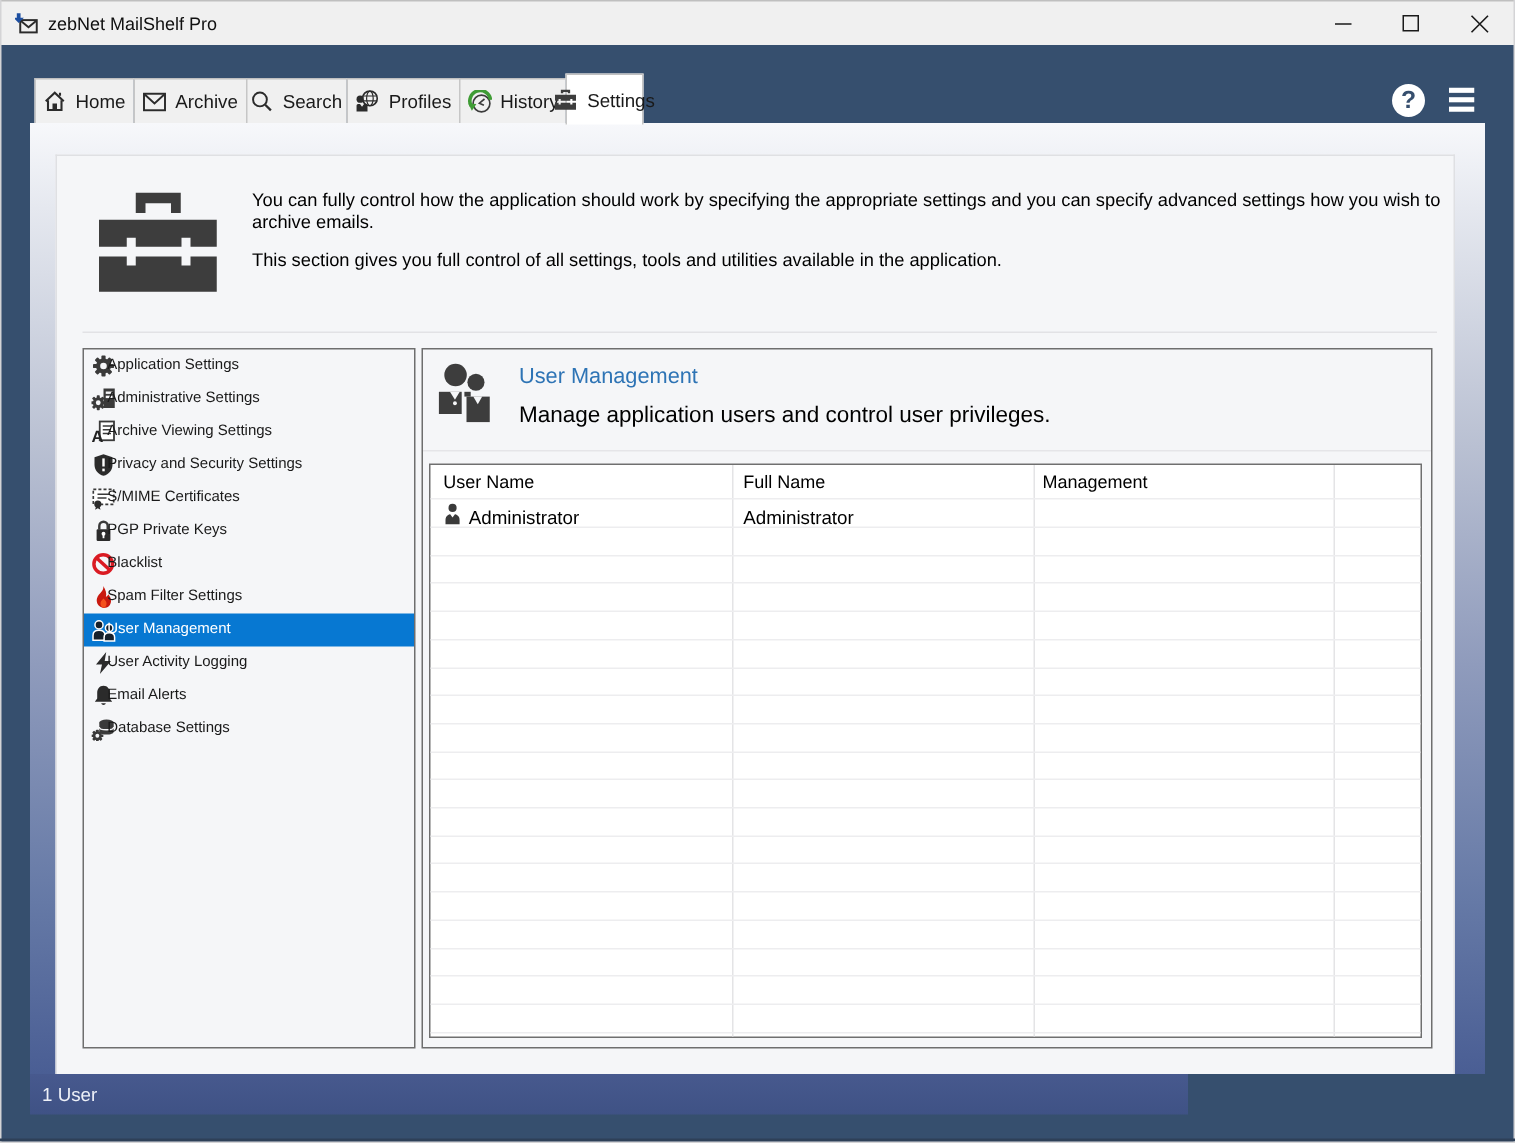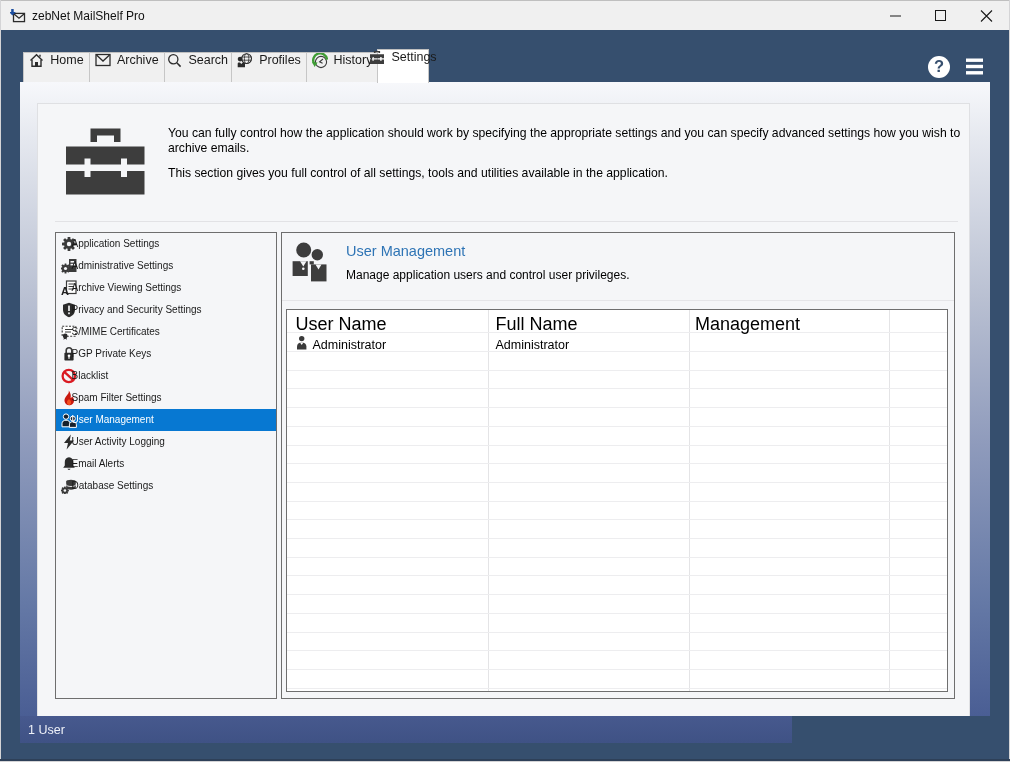--- a/index.html
+++ b/index.html
@@ -6,21 +6,21 @@
   html,body { width:1010px; height:762px; overflow:hidden; }
   body { font-family:"Liberation Sans", sans-serif; }
   #win { position:relative; width:1010px; height:762px; background:#364f6e; overflow:hidden; }
   .abs { position:absolute; }
 
   
   #titlebar { position:absolute; left:0; top:0; width:1010px; height:30px; background:#f0f0f0; border-top:1px solid #bfbfbf; }
   #title-text { position:absolute; left:32px; top:8px; font-size:12px; color:#101010; }
 
   
-  .tab { position:absolute; top:52px; height:30px; background:#f0f0f0; border:none; border-left:1px solid #c6c6c6; border-top:1px solid #c0c0c0; display:flex; justify-content:center; gap:6px; font-size:12.5px; color:#1a1a1a; }
+  .tab { position:absolute; top:52px; height:30px; background:#f0f0f0; border:none; border-left:1px solid #c6c6c6; border-top:1px solid #c0c0c0; display:flex; align-items:center; justify-content:center; gap:6px; font-size:12.5px; color:#1a1a1a; }
   .tab.active { top:49px; height:34px; background:#ffffff; z-index:5; border-right:1px solid #c6c6c6; }
   .tab svg { flex:0 0 auto; }
 
   
   #client { position:absolute; left:20px; top:82px; width:970px; height:634px;
     background:linear-gradient(to bottom, #f7f8fb 0%, #e5e8ef 9%, #b9c0d2 34%, #8f9bbc 57%, #6579a6 82%, #4a5e94 100%); }
   #panel { position:absolute; left:17px; top:21px; width:933px; height:613px; background:#f5f6f8; border:1px solid #dfe0e3; border-bottom:none; }
 
   #infotext { position:absolute; left:130px; top:22px; width:800px; font-size:12.2px; line-height:15px; color:#000; }
   #infotext p + p { margin-top:10px; }
@@ -30,28 +30,28 @@
   #leftbox { position:absolute; left:16.5px; top:127.5px; width:222.5px; height:467px; border:1px solid #6e6e6e; }
   .litem { position:relative; height:22px; display:flex; align-items:center; }
   .litem svg { position:absolute; left:5px; top:3px; }
   .litem span { position:absolute; left:16px; font-size:10px; color:#1a1a1a; white-space:nowrap; }
   .litem.sel { background:#0778d2; }
   .litem.sel span { color:#ffffff; }
 
   
   #rightbox { position:absolute; left:243px; top:127.5px; width:674px; height:467px; border:1px solid #6e6e6e; }
   #rb-title { position:absolute; left:64px; top:10.5px; font-size:14.5px; color:#2e74b5; }
-  #rb-sub { position:absolute; left:64px; top:35.5px; font-size:12px; color:#000; }
+  #rb-sub { position:absolute; left:64px; top:35.5px; font-size:15px; color:#000; }
   #rb-sep { position:absolute; left:0px; top:67px; width:672px; height:1px; background:#e5e5e8; }
 
   
   #tbl { position:absolute; left:3.5px; top:76px; width:662.5px; height:383.5px; background:#ffffff; border:1px solid #6f6f6f; }
   .vline { position:absolute; top:0; bottom:0; width:1px; background:#e4e4e6; }
   .hline { position:absolute; left:0; right:0; height:1px; background:#ededef; }
-  .th { position:absolute; top:4px; font-size:18px; color:#000; }
+  .th { position:absolute; top:4px; font-size:12px; color:#000; }
   .td { position:absolute; top:28px; font-size:12.5px; color:#000; }
 
   
   #statusbar { position:absolute; left:20px; top:716px; width:772px; height:27px; background:linear-gradient(to bottom,#47598e,#3f5285);text-align:right; }
   #statusbar span { position:absolute; left:8px; top:7px; font-size:12.5px; color:#eef1f8; }
 </style>
 </head>
 <body>
 <div id="win">
   <div id="titlebar">

